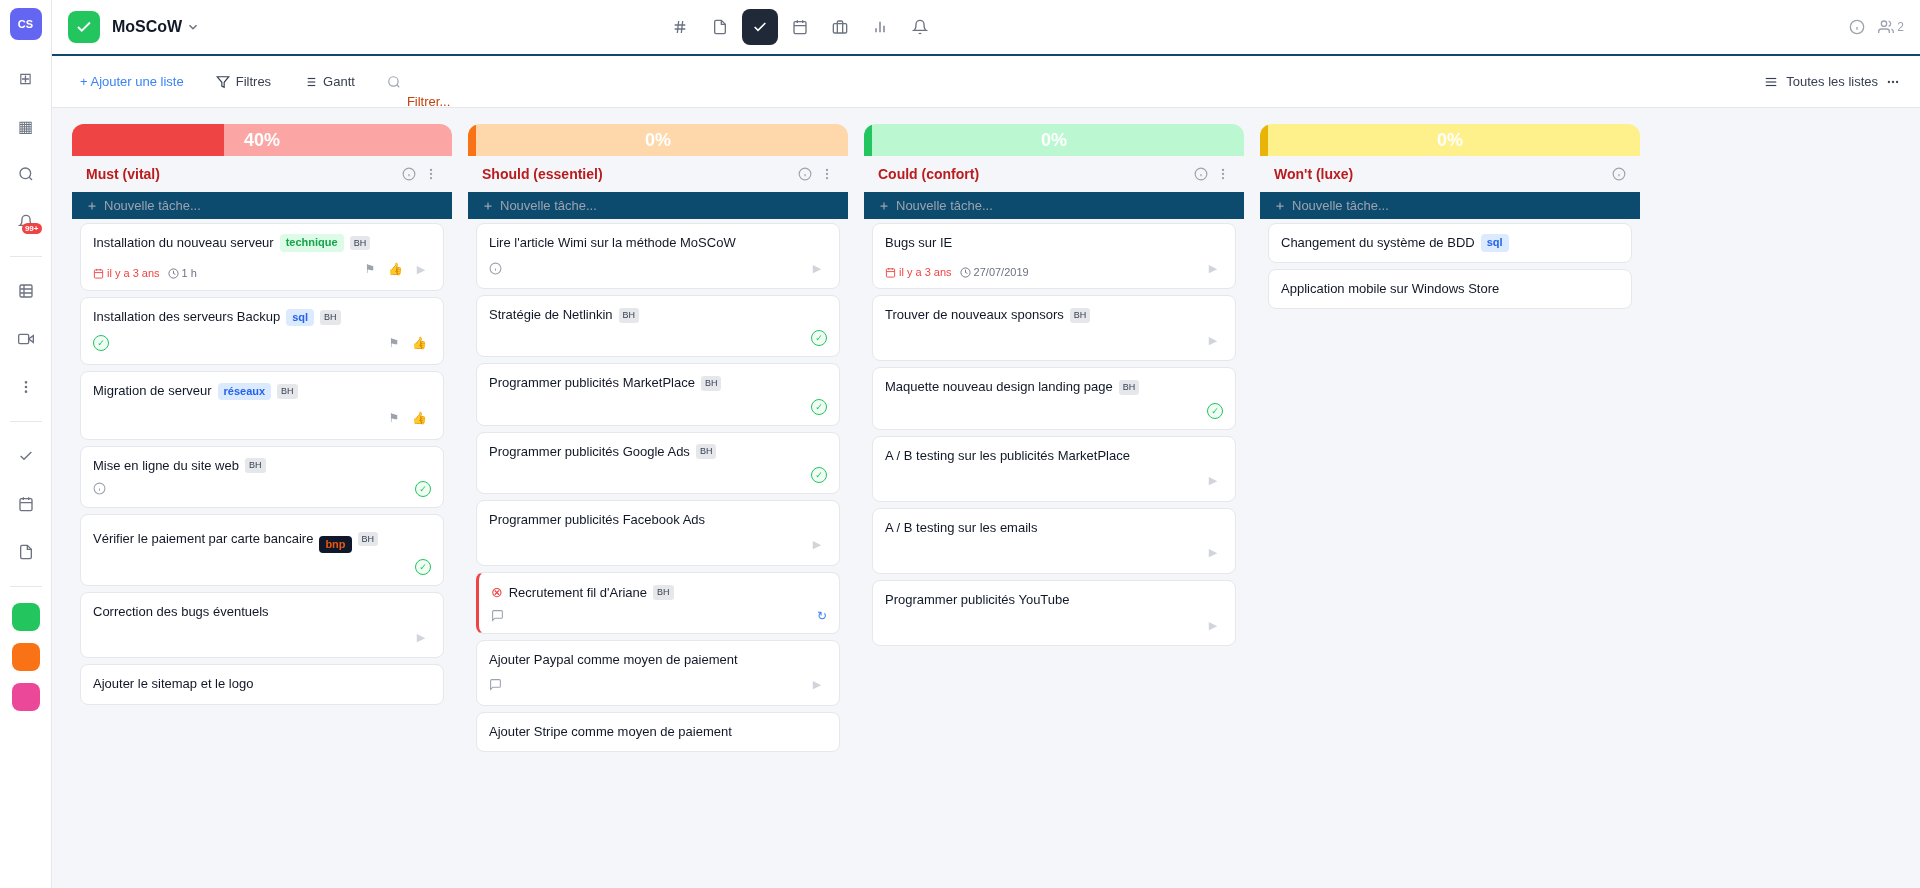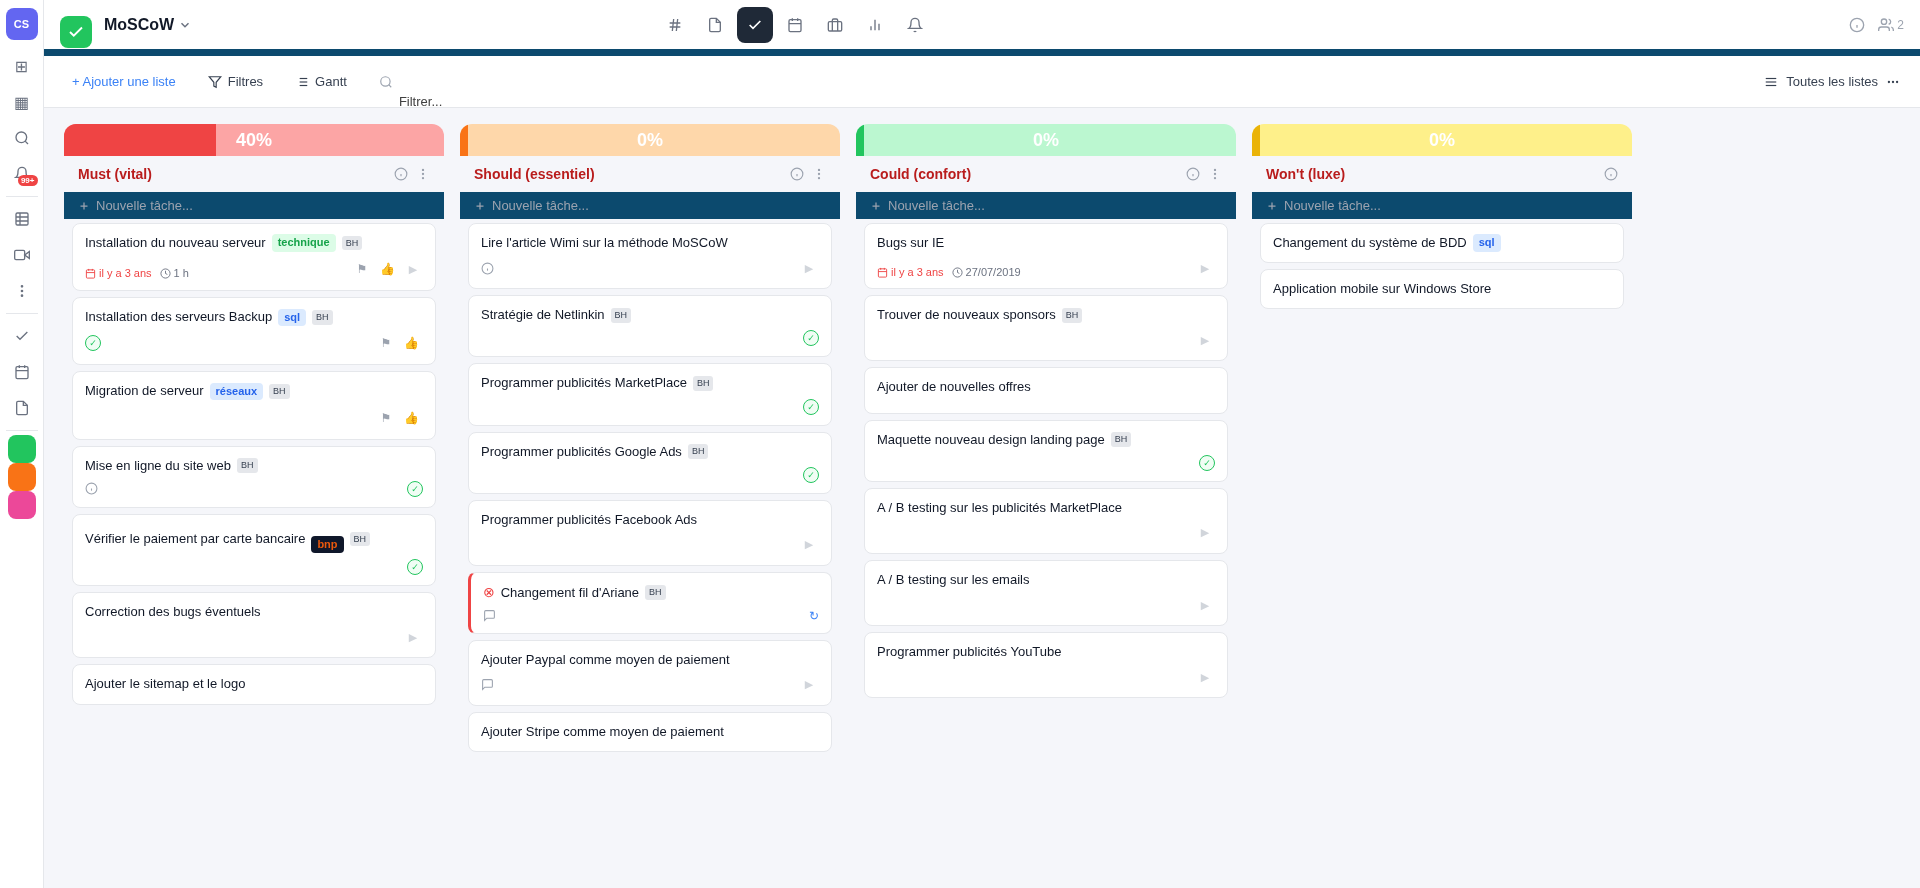--- a/index.html
+++ b/index.html
@@ -1,27 +1,27 @@
 <!DOCTYPE html>
 <html><head>
   <meta charset="utf-8">
   <style>
     * { box-sizing: border-box; margin: 0; padding: 0; }
     body { font-family: -apple-system, BlinkMacSystemFont, 'Segoe UI', sans-serif; background: #f5f6fa; display: flex; height: 888px; overflow: hidden; }
 
     
     .sidebar-strip {
-      width: 44px;
+      width: 52px;
       background: #fff;
       border-right: 1px solid #e5e7eb;
       display: flex;
       flex-direction: column;
       align-items: center;
       padding: 8px 4px;
-      gap: 0;
+      gap: 12px;
       flex-shrink: 0;
     }
     .sidebar-avatar {
       width: 32px; height: 32px;
       background: #6366f1;
       border-radius: 8px;
       display: flex; align-items: center; justify-content: center;
       color: #fff; font-size: 11px; font-weight: 700;
       margin-bottom: 8px;
     }
@@ -62,22 +62,23 @@
       flex: 1;
       display: flex;
       flex-direction: column;
       overflow: hidden;
     }
 
     
     .topbar {
       height: 56px;
       background: #fff;
-      border-bottom: 7px solid #0c4a6e;
-      display: flex;
+      border-bottom: 2px solid #0c4a6e;
+      display: flex;
+      align-items: center;
       padding: 16px 16px;
       gap: 12px;
       flex-shrink: 0;
     }
     .topbar-logo {
       width: 32px; height: 32px;
       background: #22c55e;
       border-radius: 8px;
       display: flex; align-items: center; justify-content: center;
       color: #fff;
@@ -519,21 +520,21 @@
           <line x1="3" y1="12" x2="3.01" y2="12"></line>
           <line x1="3" y1="18" x2="3.01" y2="18"></line>
         </svg>
       <span>Gantt</span>
     </div>
     <div class="toolbar-search">
       <svg width="14" height="14" viewBox="0 0 24 24" fill="none" stroke="#9ca3af" stroke-width="2">
           <circle cx="11" cy="11" r="8"></circle>
           <path d="m21 21-4.35-4.35"></path>
         </svg>
-      <span style="color:#404040;margin-top:40px;">Filtrer...</span>
+      <span style="color:#c2410c;margin-top:40px;">Filtrer...</span>
     </div>
     <div class="toolbar-right">
       <svg width="14" height="14" viewBox="0 0 24 24" fill="none" stroke="currentColor" stroke-width="2">
           <line x1="3" y1="12" x2="21" y2="12"></line>
           <line x1="3" y1="6" x2="21" y2="6"></line>
           <line x1="3" y1="18" x2="21" y2="18"></line>
         </svg>
       <span>Toutes les listes</span>
       <svg width="14" height="14" viewBox="0 0 24 24" fill="none" stroke="currentColor" stroke-width="2">
           <circle cx="12" cy="12" r="1"></circle>
@@ -781,21 +782,21 @@
             <div class="task-action-left"></div>
             <div class="task-action-right">
               <span class="chevron-right">▶</span>
             </div>
           </div>
         </div>
 
         <div class="task-card border-left-red">
           <div class="task-title">
             <span class="task-error-icon">⊗</span>
-            <span>Changement fil d'Ariane</span>
+            <span>Recrutement fil d'Ariane</span>
             <span class="user-initials">BH</span>
           </div>
           <div class="task-actions">
             <div class="task-action-left">
               <svg width="13" height="13" viewBox="0 0 24 24" fill="none" stroke="#9ca3af" stroke-width="2">
                   <path d="M21 15a2 2 0 0 1-2 2H7l-4 4V5a2 2 0 0 1 2-2h14a2 2 0 0 1 2 2z"></path>
                 </svg>
             </div>
             <div class="task-action-right">
               <span class="task-refresh-icon">↻</span>
@@ -888,29 +889,20 @@
             <span class="user-initials">BH</span>
           </div>
           <div class="task-actions">
             <div class="task-action-left"></div>
             <div class="task-action-right">
               <span class="chevron-right">▶</span>
             </div>
           </div>
         </div>
 
-        <div class="task-card">
-          <div class="task-title">
-            <span>Ajouter de nouvelles offres</span>
-          </div>
-          <div class="task-actions">
-            <div class="task-action-left"></div>
-            <div class="task-action-right"></div>
-          </div>
-        </div>
 
         <div class="task-card">
           <div class="task-title">
             <span>Maquette nouveau design landing page</span>
             <span class="user-initials">BH</span>
           </div>
           <div class="task-actions">
             <div class="task-action-left"></div>
             <div class="task-action-right">
               <div class="task-check done">✓</div>

